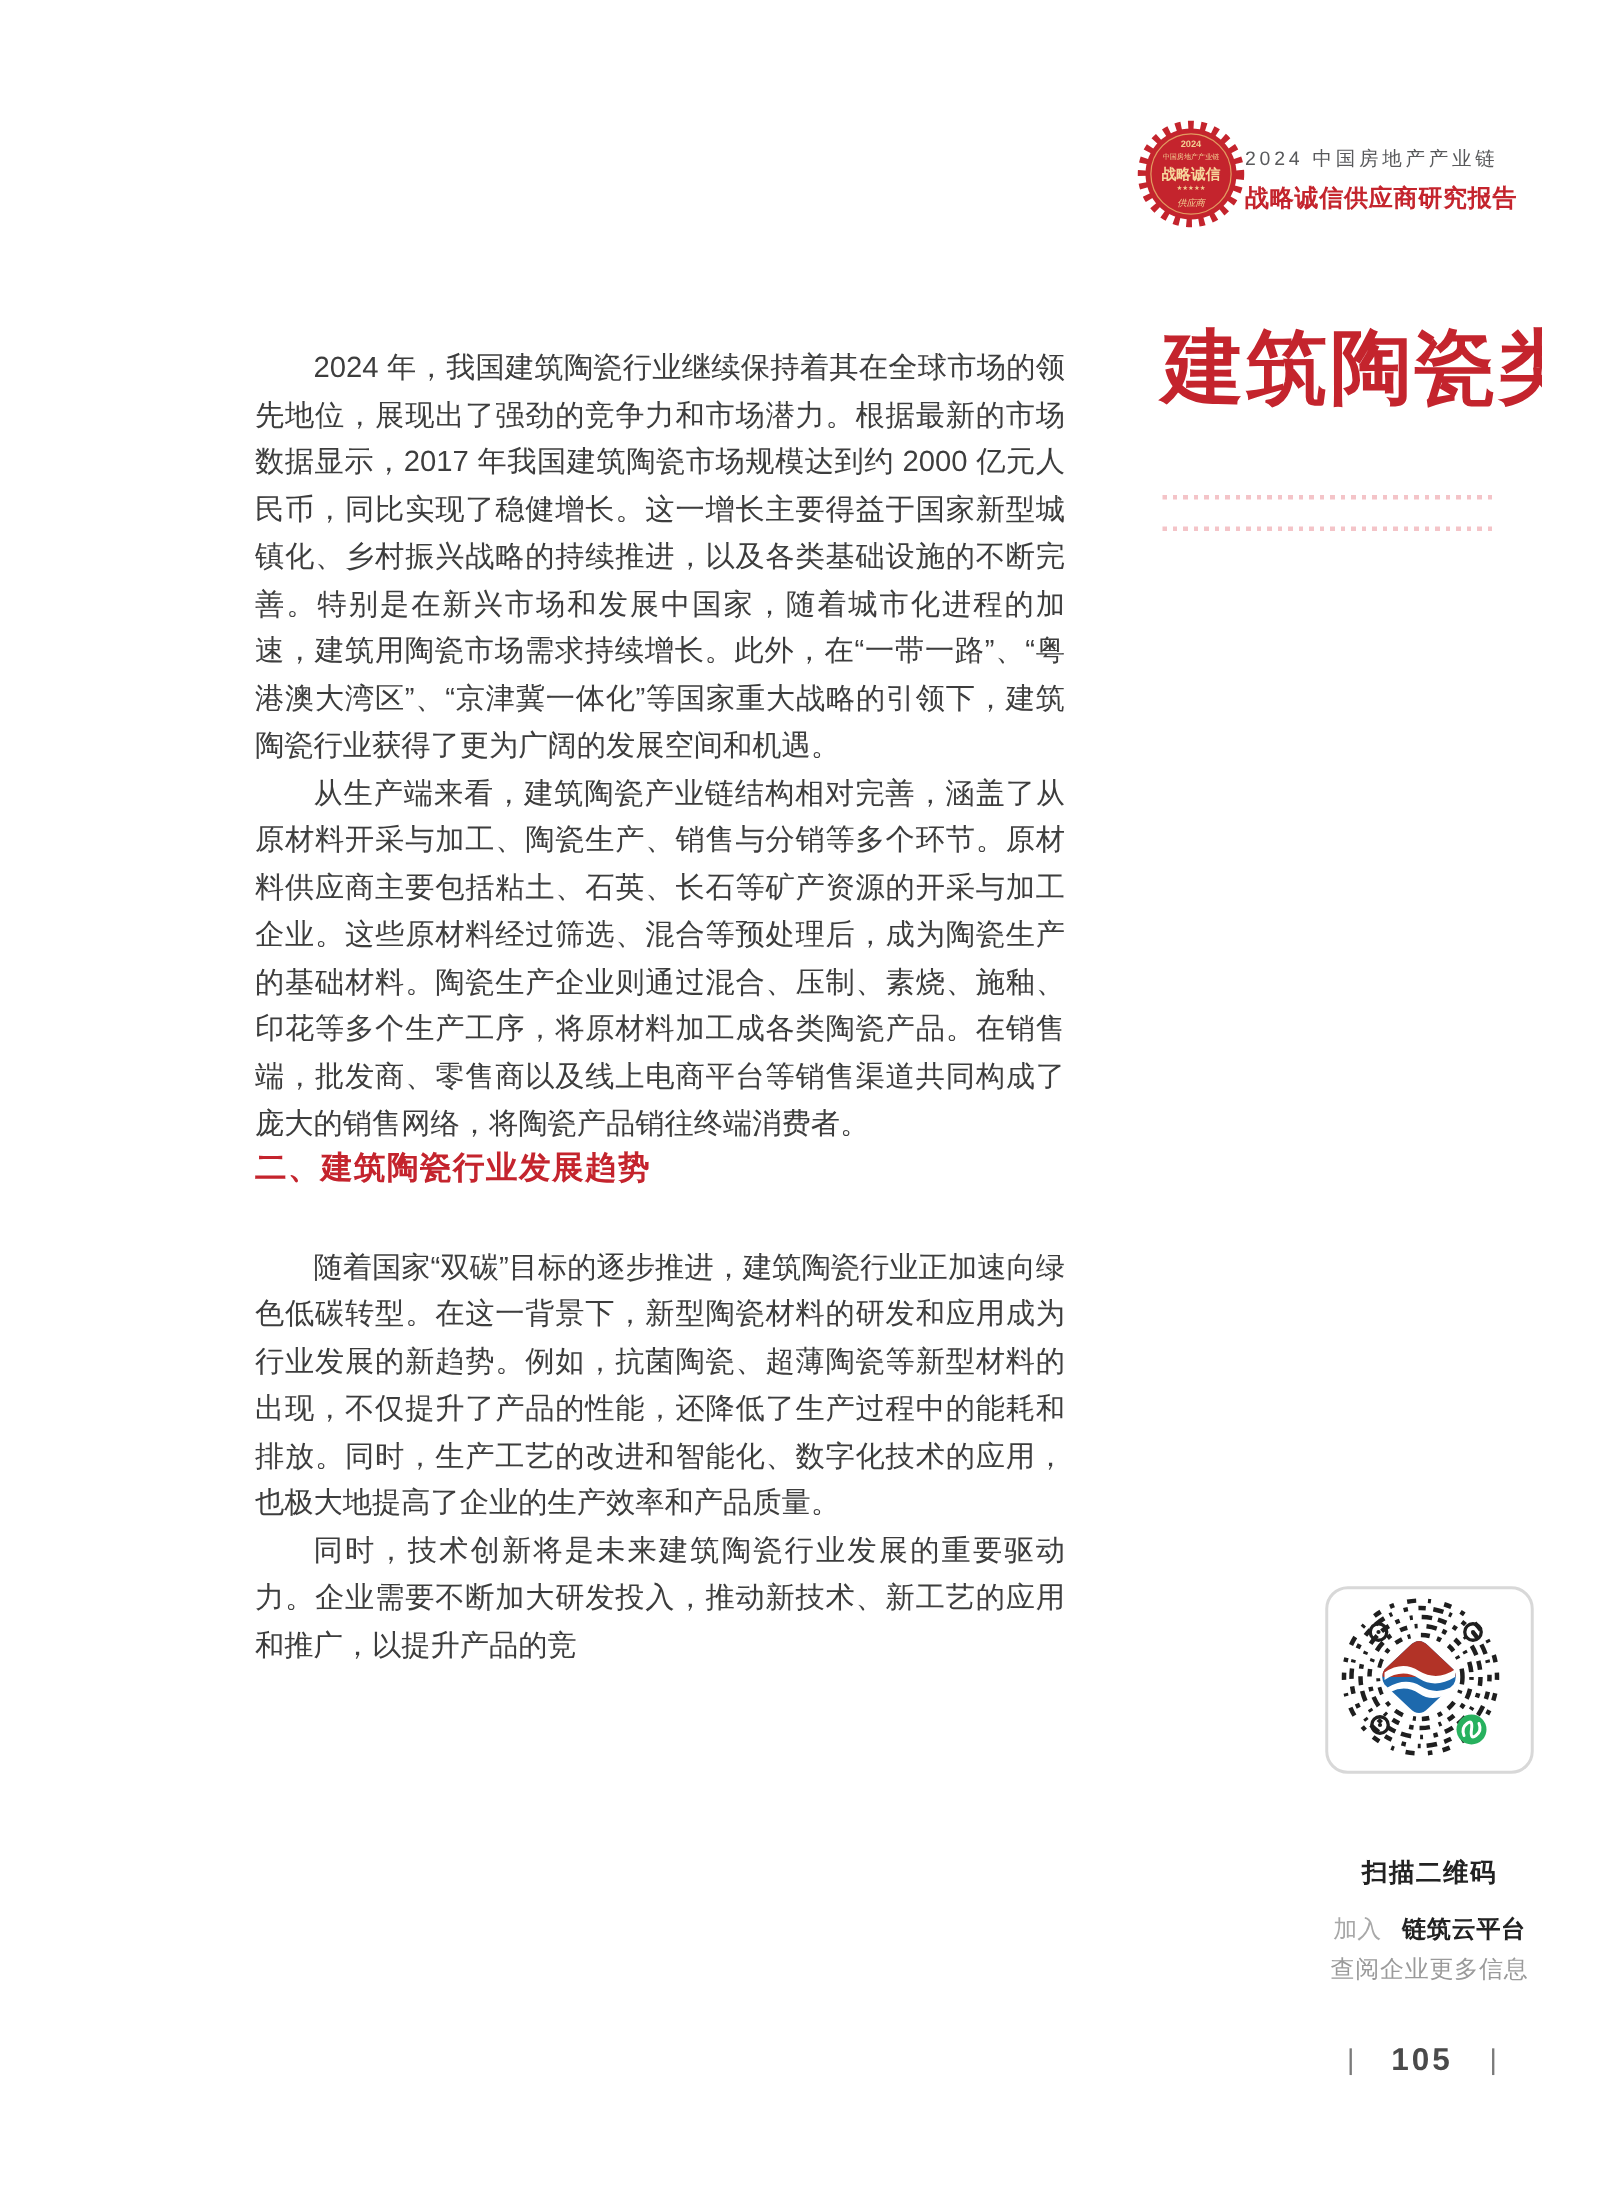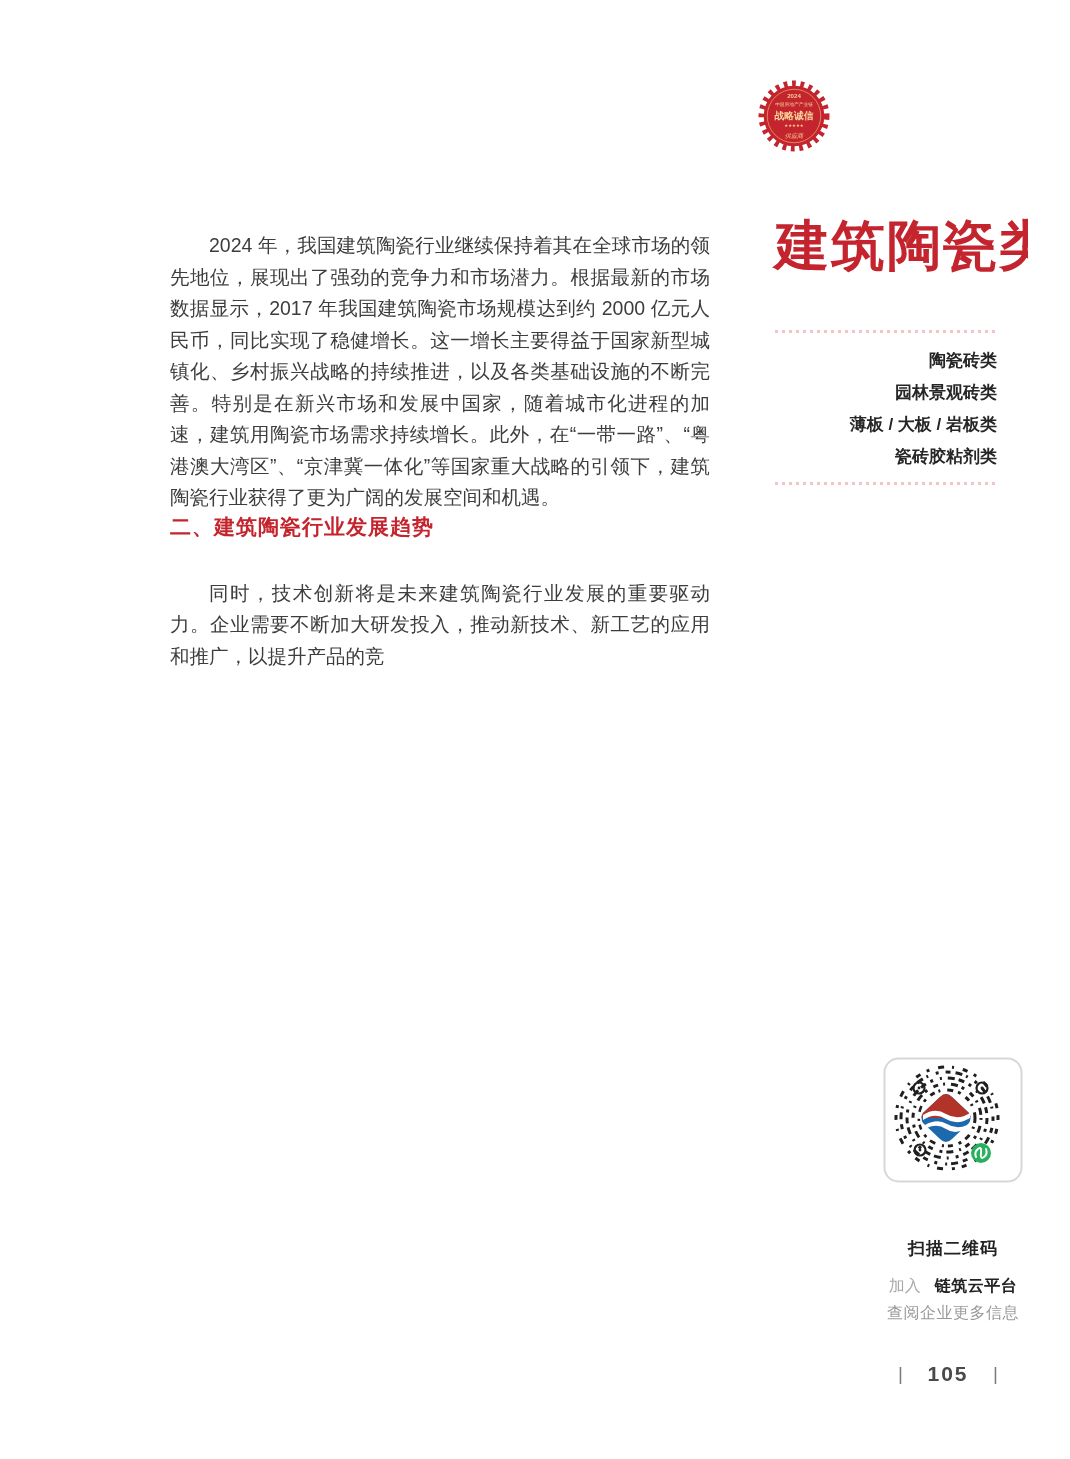--- a/index.html
+++ b/index.html
@@ -65,37 +65,37 @@
       <circle cx="35" cy="35" r="29.5" fill="#c4242d"></circle>
       <circle cx="35" cy="35" r="26" fill="none" stroke="#e7b06a" stroke-width="0.8" opacity="0.85"></circle>
       <text x="35" y="17.5" text-anchor="middle" font-size="6" font-weight="bold" fill="#f2cf92">2024</text>
       <text x="35" y="25" text-anchor="middle" font-size="4.6" fill="#f2cf92">中国房地产产业链</text>
       <text x="35" y="38" text-anchor="middle" font-size="9.5" font-weight="bold" fill="#f6d79c">战略诚信</text>
       <text x="35" y="45.5" text-anchor="middle" font-size="4.2" fill="#f2cf92">★★★★★</text>
       <text x="35" y="56" text-anchor="middle" font-size="6" font-style="italic" fill="#f2cf92">供应商</text>
     </svg>
   </div>
 
+  <div class="header-titles">
+    <div class="header-line1">2024 中国房地产产业链</div>
+    <div class="header-line2">战略诚信供应商研究报告</div>
+  </div>
 
   <div class="article">
     <p>2024 年，我国建筑陶瓷行业继续保持着其在全球市场的领先地位，展现出了强劲的竞争力和市场潜力。根据最新的市场数据显示，2017 年我国建筑陶瓷市场规模达到约 2000 亿元人民币，同比实现了稳健增长。这一增长主要得益于国家新型城镇化、乡村振兴战略的持续推进，以及各类基础设施的不断完善。特别是在新兴市场和发展中国家，随着城市化进程的加速，建筑用陶瓷市场需求持续增长。此外，在“一带一路”、“粤港澳大湾区”、“京津冀一体化”等国家重大战略的引领下，建筑陶瓷行业获得了更为广阔的发展空间和机遇。</p>
+    <p>从生产端来看，建筑陶瓷产业链结构相对完善，涵盖了从原材料开采与加工、陶瓷生产、销售与分销等多个环节。原材料供应商主要包括粘土、石英、长石等矿产资源的开采与加工企业。这些原材料经过筛选、混合等预处理后，成为陶瓷生产的基础材料。陶瓷生产企业则通过混合、压制、素烧、施釉、印花等多个生产工序，将原材料加工成各类陶瓷产品。在销售端，批发商、零售商以及线上电商平台等销售渠道共同构成了庞大的销售网络，将陶瓷产品销往终端消费者。</p>
 
     <h2 class="h2-second">二、建筑陶瓷行业发展趋势</h2>
+    <p>随着国家“双碳”目标的逐步推进，建筑陶瓷行业正加速向绿色低碳转型。在这一背景下，新型陶瓷材料的研发和应用成为行业发展的新趋势。例如，抗菌陶瓷、超薄陶瓷等新型材料的出现，不仅提升了产品的性能，还降低了生产过程中的能耗和排放。同时，生产工艺的改进和智能化、数字化技术的应用，也极大地提高了企业的生产效率和产品质量。</p>
     <p>同时，技术创新将是未来建筑陶瓷行业发展的重要驱动力。企业需要不断加大研发投入，推动新技术、新工艺的应用和推广，以提升产品的竞</p>
   </div>
 
   <div class="sidebar">
     <div class="sidebar-title">建筑陶瓷类</div>
     <div class="dotted-rule rule-top"></div>
-    <ul class="category-list">
-      <li>陶瓷砖类</li>
-      <li>园林景观砖类</li>
-      <li>薄板 / 大板 / 岩板类</li>
-      <li>瓷砖胶粘剂类</li>
-    </ul>
     <div class="dotted-rule rule-bottom"></div>
   </div>
 
   <div class="qr-block">
     <svg class="qr-svg" width="140" height="126" viewBox="0 0 140 126" xmlns="http://www.w3.org/2000/svg">
       <rect x="1.5" y="1.5" width="137" height="123" rx="14" fill="#ffffff" stroke="#d8d8d8" stroke-width="2"></rect>
 
       <g stroke="#1f1f1f" fill="none" stroke-width="3">
         <circle cx="64" cy="61" r="22" stroke-dasharray="3 6 6 5 2 7"></circle>
         <circle cx="64" cy="61" r="28" stroke-dasharray="5 4 2 7 6 5 3 6"></circle>

